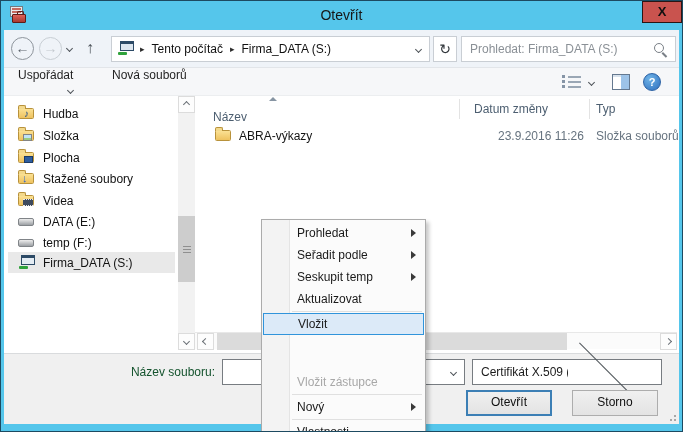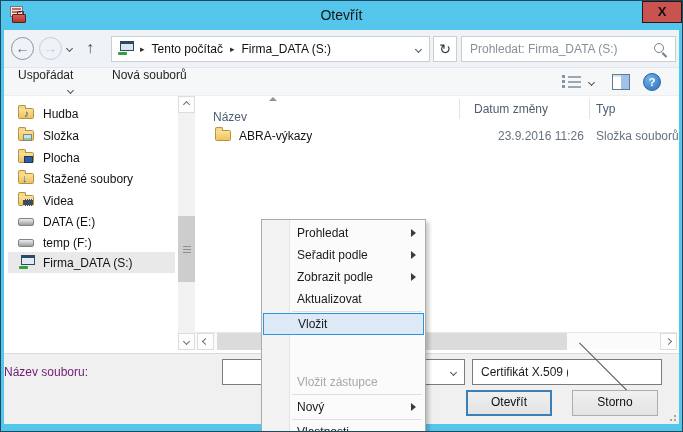--- a/index.html
+++ b/index.html
@@ -118,21 +118,21 @@
   .file-row .ftype-cell{position:absolute;left:401px;top:0;line-height:22px;color:#66737F;white-space:nowrap;}
 
   
   .hsb{position:absolute;left:191px;right:2px;top:236px;height:17px;background:#FBFBFB;border-top:1px solid #E8E8E8;}
   .hsb .lbtn{left:2px;top:0;}
   .hsb .rbtn{right:0;top:0;}
   .hsb .hthumb{position:absolute;left:22px;top:0;width:350px;height:17px;background:#DBDBDB;}
 
   
   .footer{position:absolute;left:3px;top:352px;width:675px;height:71px;background:#F0F0F0;border-top:1px solid #D9DBDD;}
-  .fname-label{position:absolute;left:0;top:11px;width:211px;color:#701a75;}
+  .fname-label{position:absolute;left:0;top:11px;width:211px;text-align:right;color:#14532d;}
   .fname-combo{position:absolute;left:218px;top:5px;width:243px;height:26px;background:#fff;border:1px solid #777C81;display:flex;align-items:center;}
   .fname-combo input{flex:1;border:none;outline:none;padding:0 6px;font:12px "Liberation Sans",sans-serif;min-width:0;}
   .combo-caret{flex:0 0 22px;display:flex;align-items:center;justify-content:center;height:100%;}
   .ftype-select{position:absolute;left:468px;top:5px;width:190px;height:26px;background:#fff;border:1px solid #777C81;display:flex;align-items:center;padding:0 6px 0 8px;}
   .ftype-select span{flex:1;white-space:nowrap;overflow:hidden;}
   .btn{position:absolute;top:36px;width:86px;height:26px;background:linear-gradient(#F0F0F0,#E3E3E3);border:1px solid #ADADAD;text-align:center;line-height:23px;color:#101010;}
   .btn.primary{left:462px;border:2px solid var(--default-button-border,#3C7FB5);line-height:21px;}
   .btn.cancel{left:568px;}
   .resize-grip{position:absolute;right:3px;bottom:3px;width:10px;height:10px;}
   .resize-grip i{position:absolute;width:2px;height:2px;background:#A7A7A7;}
@@ -325,21 +325,21 @@
         <i></i>
         <i></i>
         <i></i>
       </div>
   </div>
 
   <div class="ctx">
     <div class="gutter"></div>
     <div class="mi"><span>Prohledat</span><span class="sub-arrow"></span></div>
     <div class="mi"><span>Seřadit podle</span><span class="sub-arrow"></span></div>
-    <div class="mi"><span>Zobrazit podle</span><span class="sub-arrow"></span></div>
+    <div class="mi"><span>Seskupit temp</span><span class="sub-arrow"></span></div>
     <div class="mi"><span>Aktualizovat</span></div>
     <div class="msep"></div>
     <div class="mi hl"><span>Vložit</span></div>
     <div class="mi disabled"><span>Vložit zástupce</span></div>
     <div class="msep"></div>
     <div class="mi"><span>Nový</span><span class="sub-arrow"></span></div>
     <div class="msep"></div>
     <div class="mi"><span>Vlastnosti</span></div>
   </div>
 

